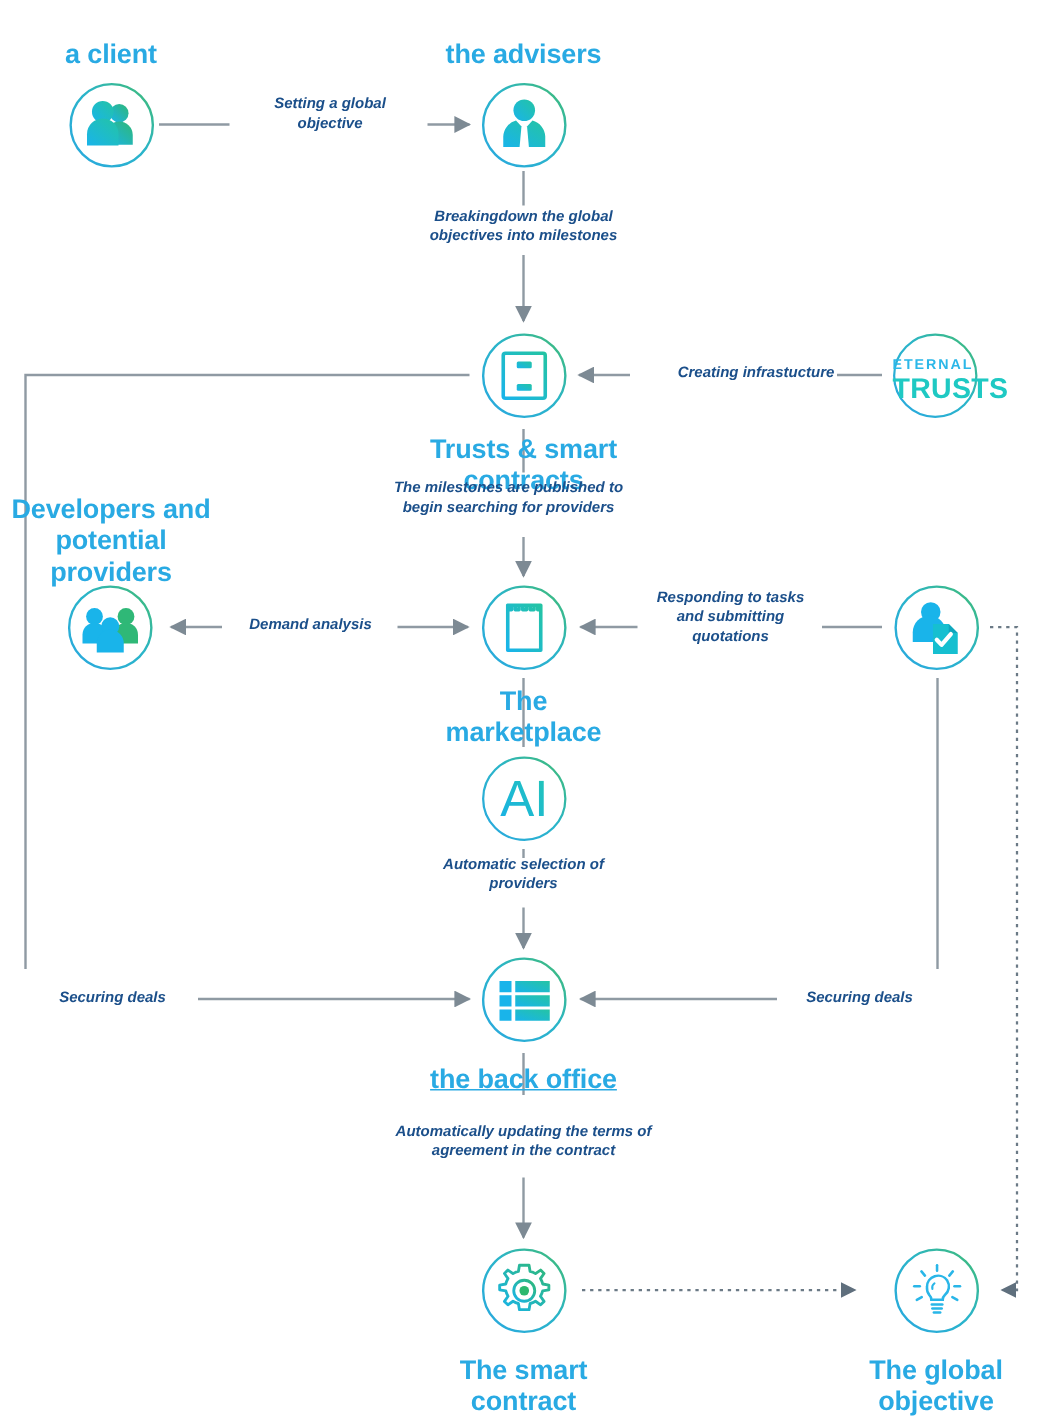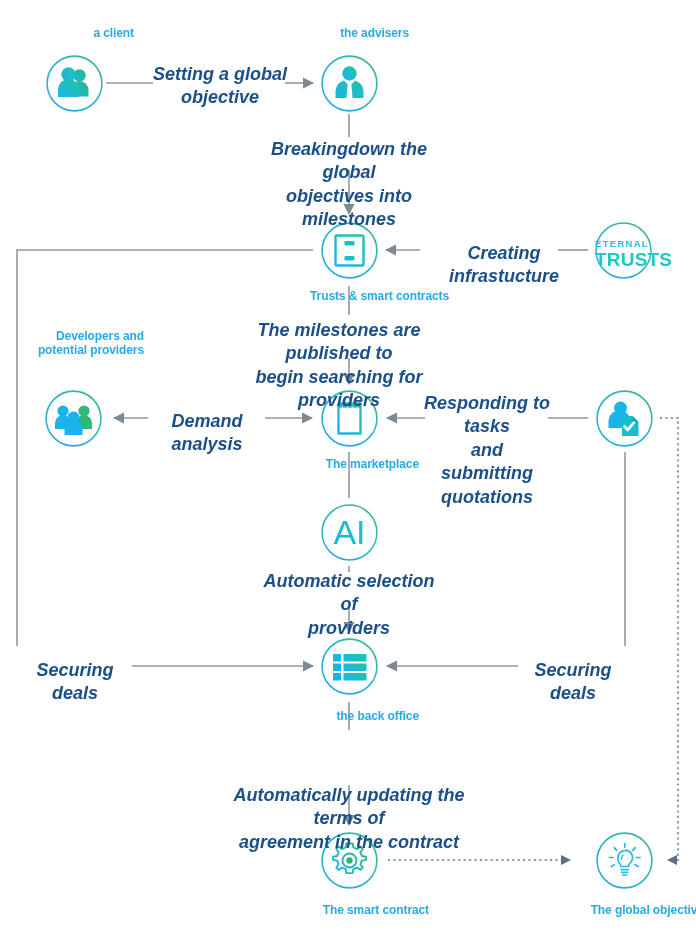--- a/index.html
+++ b/index.html
@@ -29,31 +29,31 @@
     justify-content:center;
     border-radius:50%;
     box-sizing:border-box;
     background:#fff;
   }
   .node svg{display:block;}
   
   .node-label{
     position:absolute;
     color:#29aae3;
-    font-size:12px;
+    font-size:18px;
     font-weight:700;
     line-height:1.18;
-    text-align:right;
+    text-align:center;
     letter-spacing:-0.1px;
     white-space:pre-line;
   }
   .edge-label{
     position:absolute;
     color:#1b4f8a;
-    font-size:18px;
+    font-size:10px;
     font-style:italic;
     font-weight:600;
     line-height:1.3;
     text-align:center;
     white-space:pre-line;
   }
   
   .et-logo{
     position:absolute;
     text-align:left;
@@ -275,21 +275,21 @@
         <rect x="12" y="25.5" width="8" height="7.5"></rect>
         <rect x="12" y="35" width="8" height="7.5"></rect>
       </g>
       <g fill="url(#iconGrad)">
         <rect x="22.5" y="16" width="23" height="7.5"></rect>
         <rect x="22.5" y="25.5" width="23" height="7.5"></rect>
         <rect x="22.5" y="35" width="23" height="7.5"></rect>
       </g>
     </svg>
   </div>
-  <div class="node-label" style="left:279px; top:709px; width:140px;">the back office</div>
+  <div class="node-label" style="left:279px; top:709px; width:140px;text-decoration:underline;">the back office</div>
 
   <div class="node" style="left:321px; top:832px; width:57px; height:57px;">
     <svg width="57" height="57" viewBox="0 0 57 57">
       <circle cx="28.5" cy="28.5" r="27.4" fill="#fff" stroke="url(#ringGrad)" stroke-width="1.6"></circle>
       <path d="M28.5 11.5 l3.2 0 l0.7 4.1 a13.4 13.4 0 0 1 3.6 1.5 l3.4 -2.4 l2.3 2.3 l-2.4 3.4
                a13.4 13.4 0 0 1 1.5 3.6 l4.1 0.7 l0 3.2 l-4.1 0.7 a13.4 13.4 0 0 1 -1.5 3.6
                l2.4 3.4 l-2.3 2.3 l-3.4 -2.4 a13.4 13.4 0 0 1 -3.6 1.5 l-0.7 4.1 l-3.2 0 l-3.2 0
                l-0.7 -4.1 a13.4 13.4 0 0 1 -3.6 -1.5 l-3.4 2.4 l-2.3 -2.3 l2.4 -3.4
                a13.4 13.4 0 0 1 -1.5 -3.6 l-4.1 -0.7 l0 -3.2 l4.1 -0.7 a13.4 13.4 0 0 1 1.5 -3.6
                l-2.4 -3.4 l2.3 -2.3 l3.4 2.4 a13.4 13.4 0 0 1 3.6 -1.5 l0.7 -4.1 z" fill="none" stroke="url(#iconGrad2)" stroke-width="1.9" stroke-linejoin="round"></path>
@@ -338,16 +338,16 @@
 providers</div>
 
   <div class="edge-label" style="left:424px; top:392px; width:126px;">Responding to tasks
 and submitting
 quotations</div>
 
   <div class="edge-label" style="left:16px; top:659px; width:118px;">Securing deals</div>
 
   <div class="edge-label" style="left:514px; top:659px; width:118px;">Securing deals</div>
 
-  <div class="edge-label" style="left:229px; top:784px; width:240px;">Automatically updating the terms of
+  <div class="edge-label" style="left:229px; top:748px; width:240px;">Automatically updating the terms of
 agreement in the contract</div>
 
 </div>
 
 </body></html>

